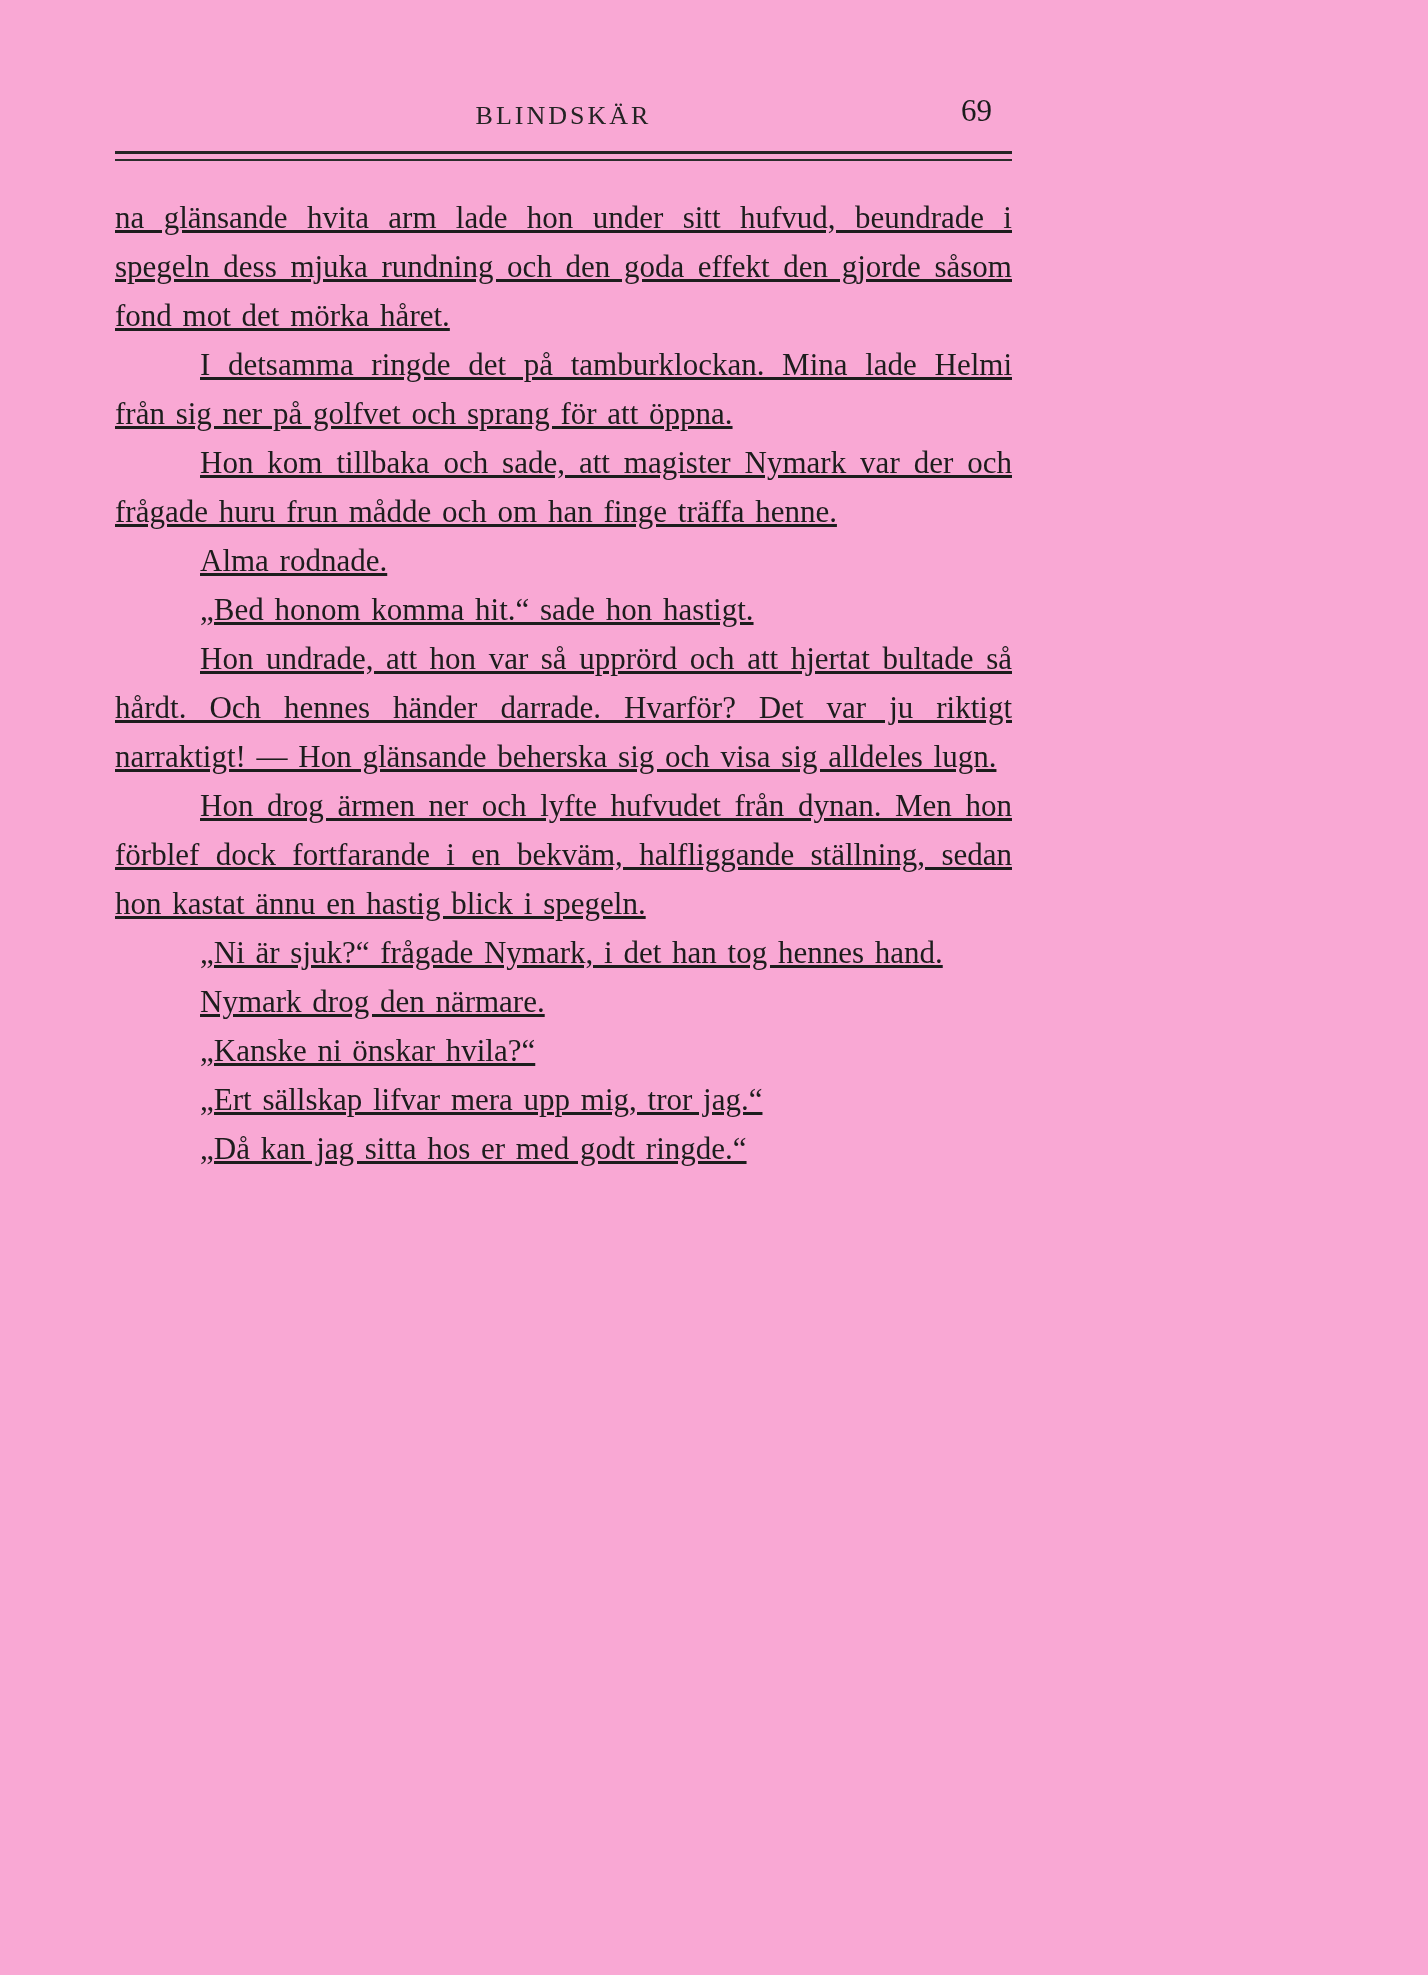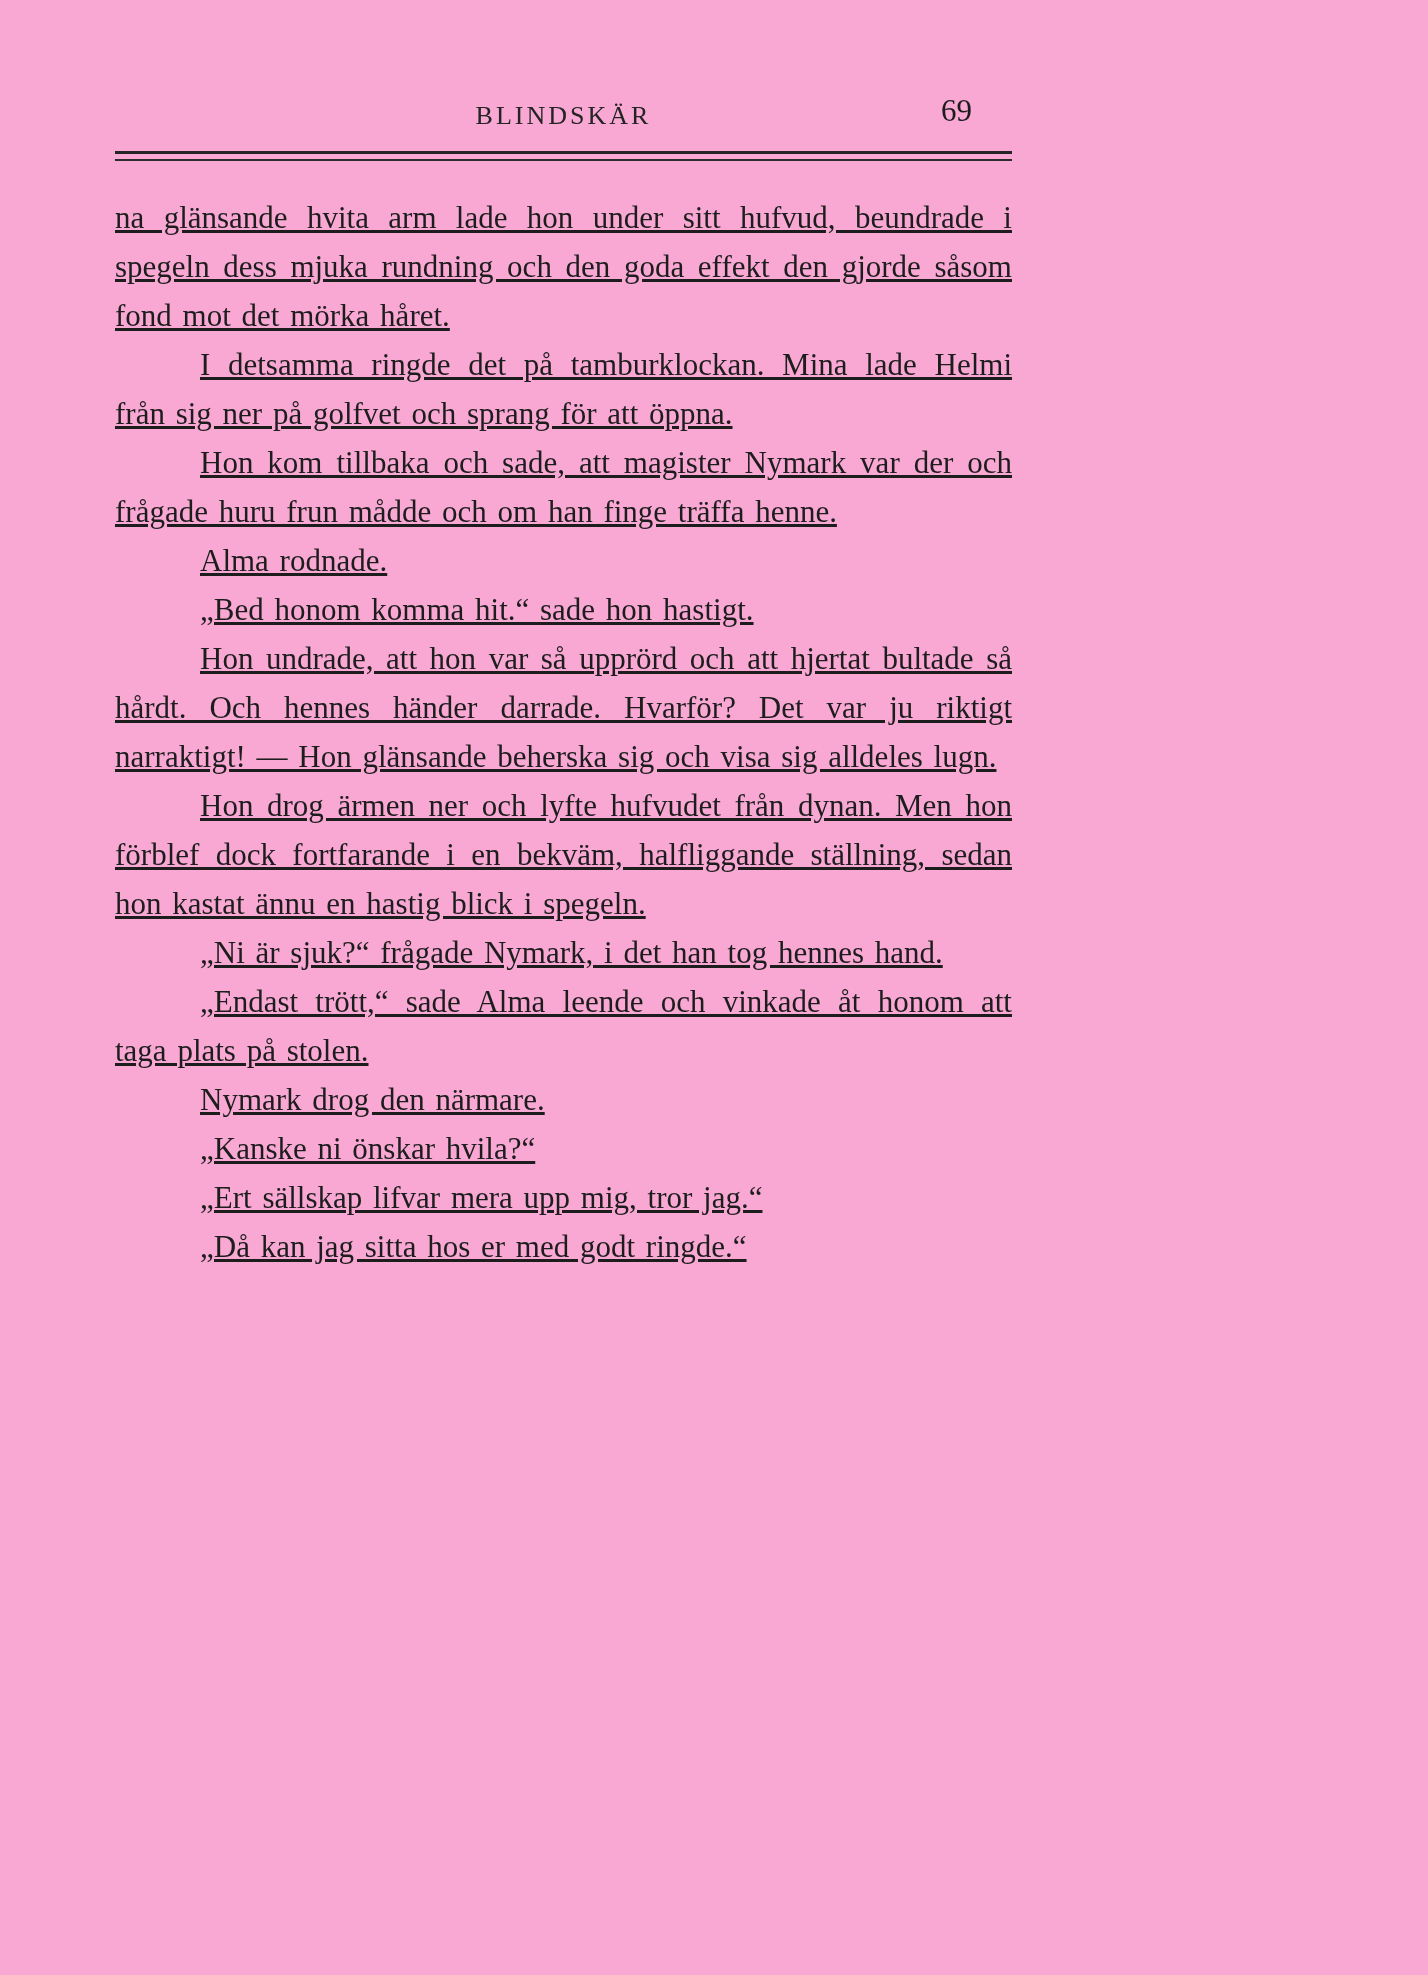--- a/index.html
+++ b/index.html
@@ -30,21 +30,21 @@
   .running-title {
     display: block;
     text-align: center;
     font-size: 26px;
     letter-spacing: 3px;
     color: #242424;
     padding-top: 6px;
   }
   .page-number {
     position: absolute;
-    right: 40px;
+    right: 20px;
     top: -2px;
     font-size: 31px;
     color: #1c1c1c;
   }
   .double-rule {
     margin-top: 12px;
     height: 5px;
     border-top: 3px solid #252525;
     border-bottom: 2px solid #2c2c2c;
   }
@@ -79,21 +79,20 @@
 
     <div class="body-text">
       <p class="continuation">na glänsande hvita arm lade hon under sitt hufvud, beundrade i spegeln dess mjuka rundning och den goda effekt den gjorde såsom fond mot det mörka håret.</p>
       <p>I detsamma ringde det på tamburklockan. Mina lade Helmi från sig ner på golfvet och sprang för att öppna.</p>
       <p>Hon kom tillbaka och sade, att magister Nymark var der och frågade huru frun mådde och om han finge träffa henne.</p>
       <p>Alma rodnade.</p>
       <p>„Bed honom komma hit.“ sade hon hastigt.</p>
       <p>Hon undrade, att hon var så upprörd och att hjertat bultade så hårdt. Och hennes händer darrade. Hvarför? Det var ju riktigt narraktigt! — Hon glänsande beherska sig och visa sig alldeles lugn.</p>
       <p>Hon drog ärmen ner och lyfte hufvudet från dynan. Men hon förblef dock fortfarande i en bekväm, halfliggande ställning, sedan hon kastat ännu en hastig blick i spegeln.</p>
       <p>„Ni är sjuk?“ frågade Nymark, i det han tog hennes hand.</p>
-      <p>„Endast trött,“ sade Alma leende och vinkade åt honom att taga plats på stolen.</p>
       <p>Nymark drog den närmare.</p>
       <p>„Kanske ni önskar hvila?“</p>
       <p>„Ert sällskap lifvar mera upp mig, tror jag.“</p>
       <p>„Då kan jag sitta hos er med godt ringde.“</p>
     </div>
 
   </div>
 </div>
 
 </body></html>

